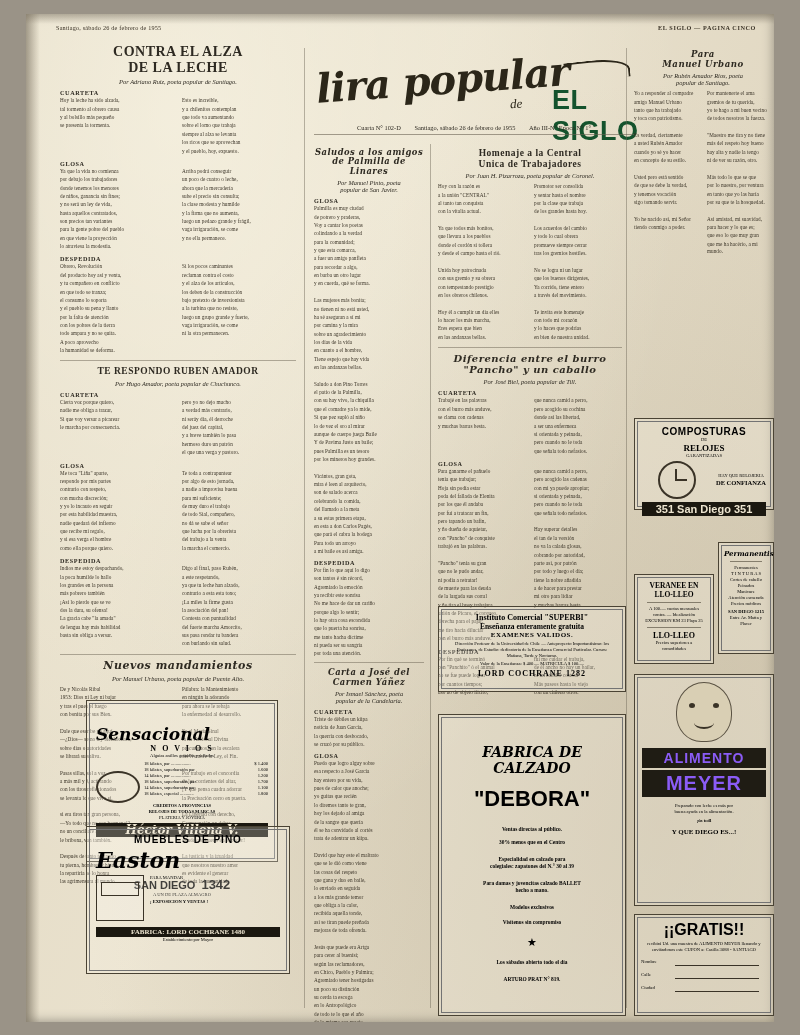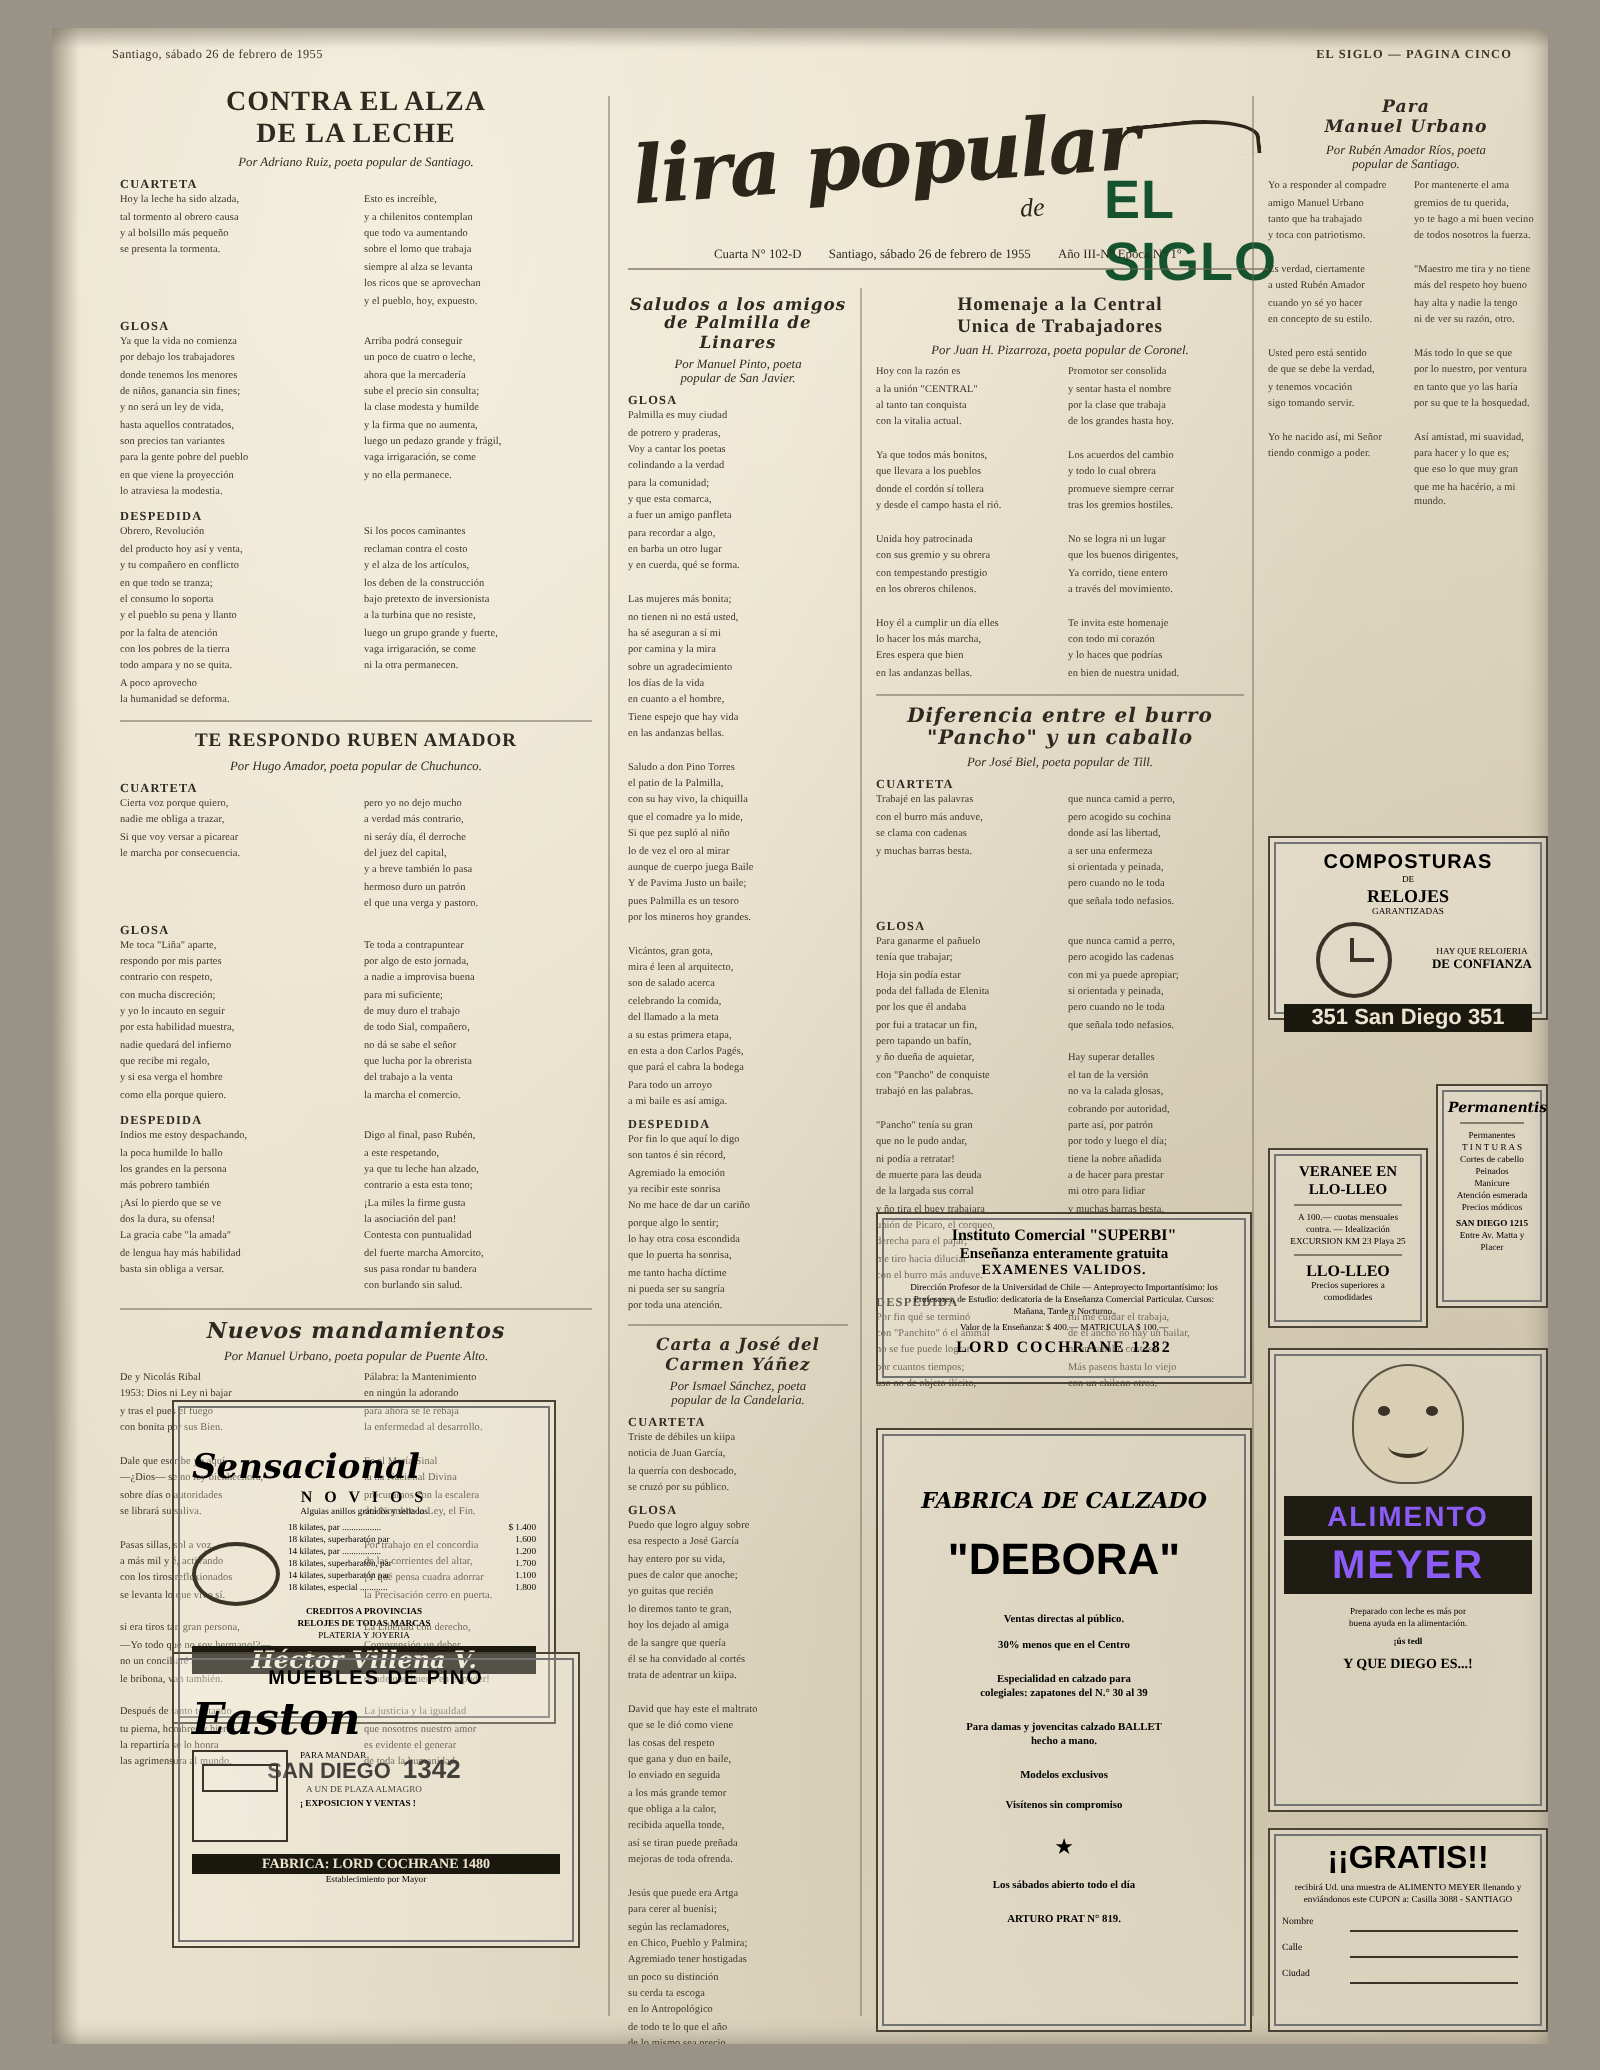--- a/index.html
+++ b/index.html
@@ -748,21 +748,21 @@
       <div class="center" style="font-weight:bold;font-size:7.5px;">Enseñanza enteramente gratuita</div>
       <div class="center" style="font-weight:bold;font-size:7px;letter-spacing:.5px;">EXAMENES  VALIDOS.</div>
       <div class="tiny center" style="margin:2px 4px;">Dirección Profesor de la Universidad de Chile — Anteproyecto Importantísimo: los Profesores, de Estudio: dedicatoria de la Enseñanza Comercial Particular. Cursos: Mañana, Tarde y Nocturno.</div>
       <div class="tiny center">Valor de la Enseñanza: $ 400.— MATRICULA  $ 100.—</div>
       <div class="center" style="font-weight:bold;font-size:8px;letter-spacing:1px;margin-top:2px;">LORD  COCHRANE  1282</div>
     </div>
   </div>
 
   <div class="ad" id="ad-debora">
     <div class="in" style="padding:10px 8px;">
-      <div class="center script" style="font-size:11px;font-weight:bold;margin-top:16px;">FABRICA DE CALZADO</div>
+      <div class="center script" style="font-size:14px;font-weight:bold;margin-top:16px;">FABRICA DE CALZADO</div>
       <div class="center" style="font-family:'Liberation Sans',sans-serif;font-weight:bold;font-size:22px;margin:10px 0 14px;">"DEBORA"</div>
       <div class="center small" style="font-weight:bold;">Ventas directas al público.</div>
       <div class="center small" style="font-weight:bold;margin-top:6px;">30% menos que en el Centro</div>
       <div class="center small" style="font-weight:bold;margin-top:10px;">Especialidad en calzado para</div>
       <div class="center small" style="font-weight:bold;">colegiales: zapatones del N.° 30 al 39</div>
       <div class="center small" style="font-weight:bold;margin-top:10px;">Para damas y jovencitas calzado  BALLET</div>
       <div class="center small" style="font-weight:bold;">hecho a mano.</div>
       <div class="center small" style="font-weight:bold;margin-top:10px;">Modelos exclusivos</div>
       <div class="center small" style="font-weight:bold;margin-top:8px;">Visítenos sin compromiso</div>
       <div class="center star" style="margin:10px 0;">★</div>

